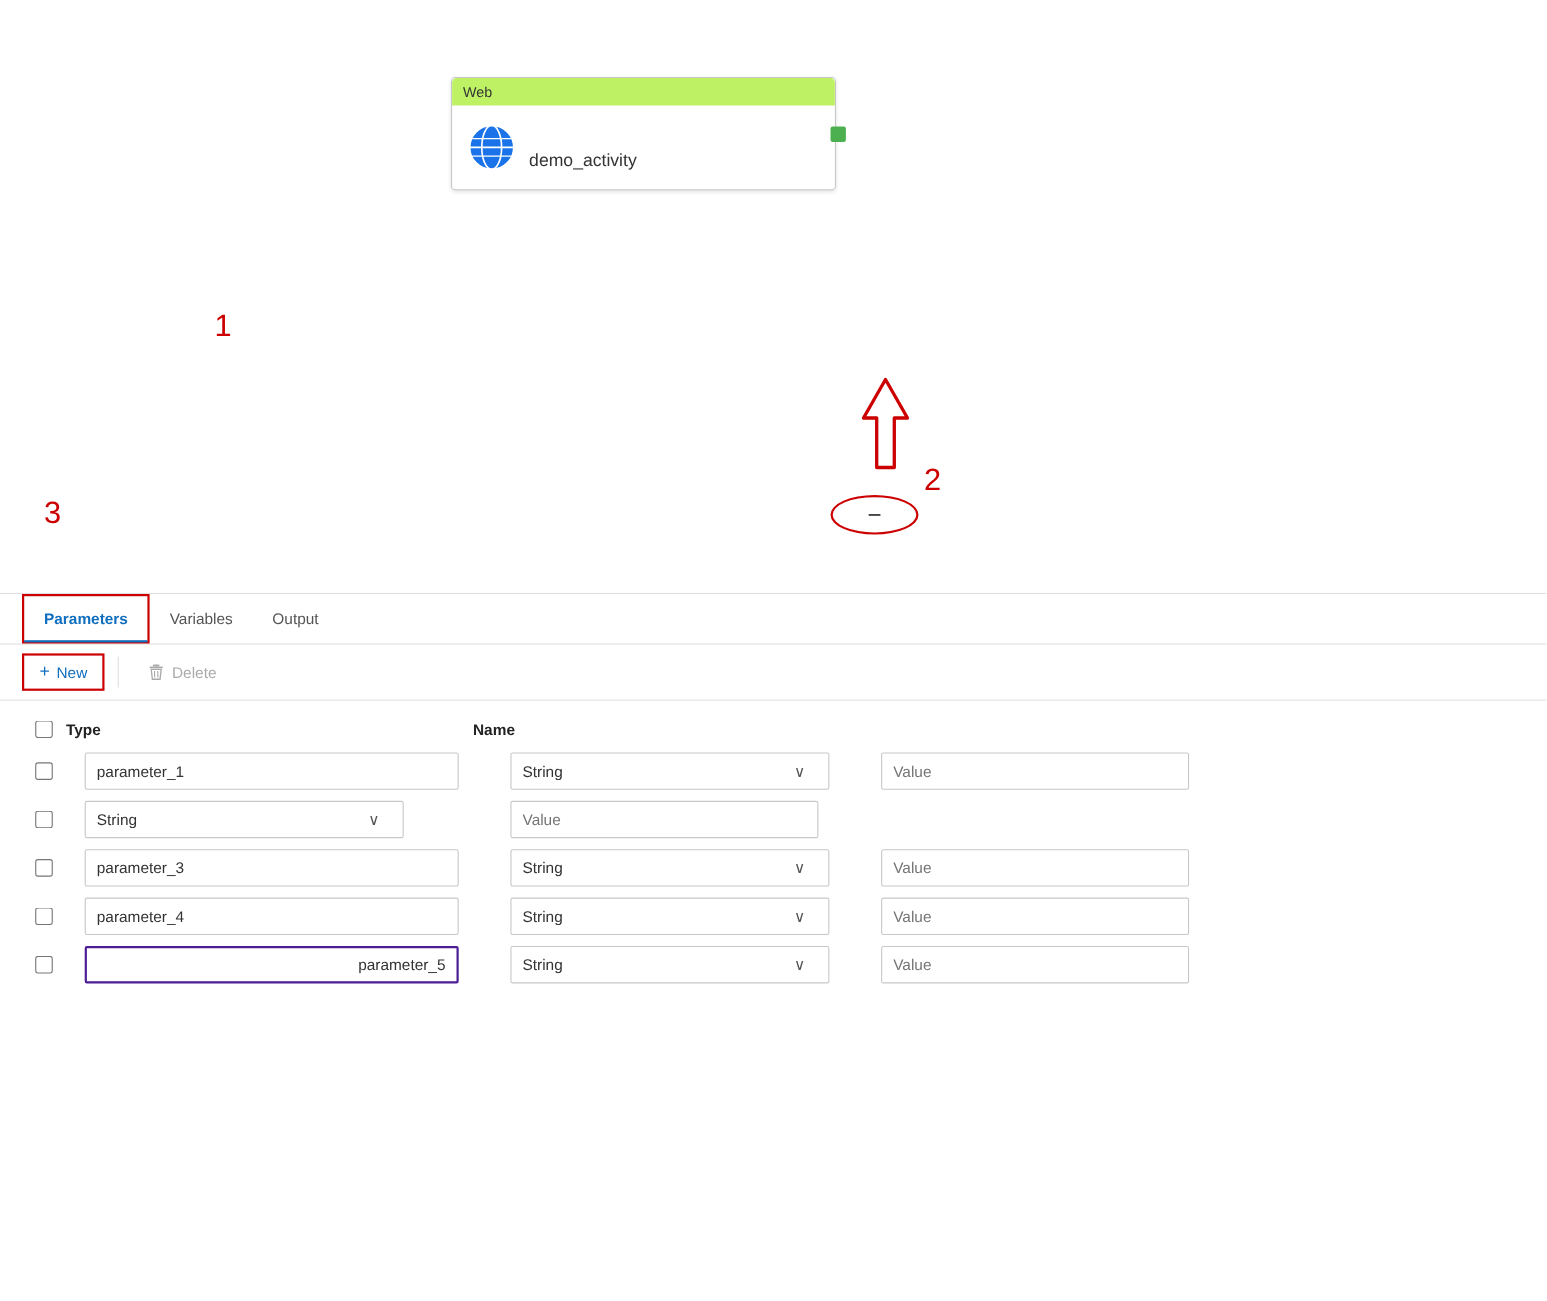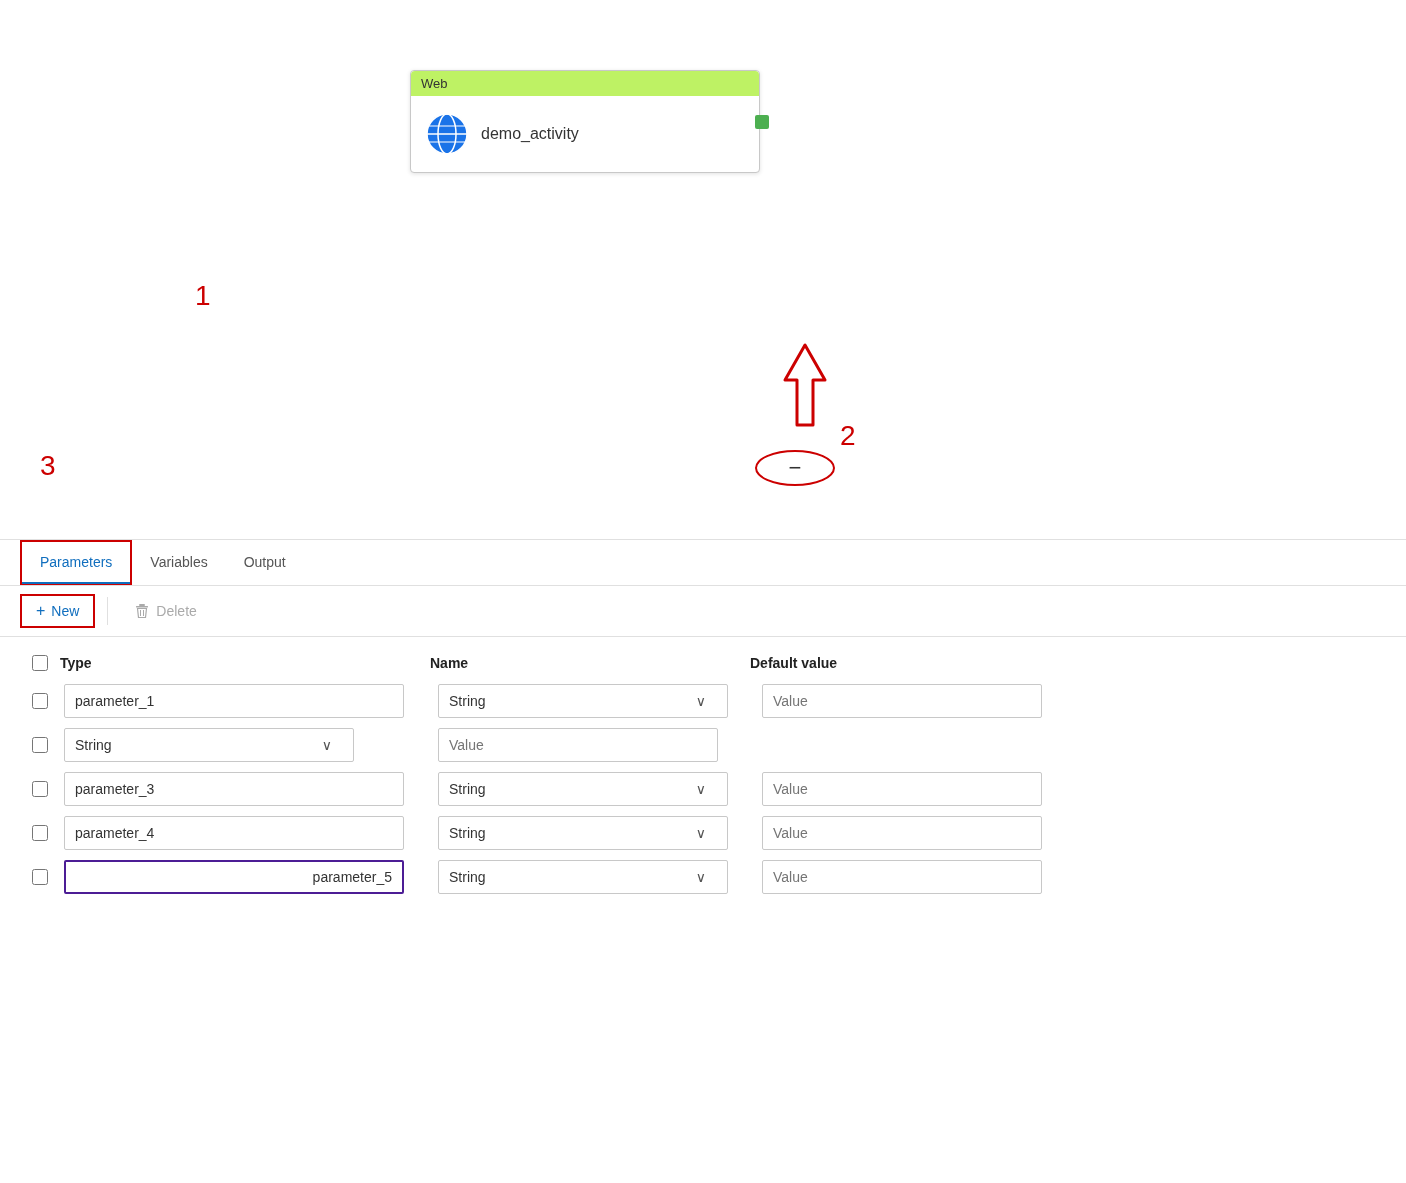--- a/index.html
+++ b/index.html
@@ -33,21 +33,21 @@
     }
     .activity-node-header {
       background: #bef264;
       padding: 5px 10px;
       font-size: 13px;
       color: #333;
       border-radius: 4px 4px 0 0;
     }
     .activity-node-body {
       display: flex;
-      align-items: center;
+      align-items: flex-end;
       padding: 16px 14px;
       gap: 12px;
     }
     .globe-icon {
       width: 44px;
       height: 44px;
     }
     .activity-name {
       font-size: 16px;
       color: #333;
@@ -132,21 +132,21 @@
       padding: 12px 18px;
       font-size: 14px;
       color: #555;
       cursor: pointer;
       border-bottom: 2px solid transparent;
       margin-bottom: -1px;
     }
     .tab-item.active {
       color: #106ebe;
       border-bottom: 2px solid #106ebe;
-      font-weight: 400;
+      font-weight: 700;
     }
     .tab-parameters-box {
       border: 2px solid #cc0000;
       padding: 0;
     }
 
     
     .toolbar {
       display: flex;
       align-items: center;
@@ -205,21 +205,21 @@
     .params-header .col-checkbox {
       display: flex;
       align-items: center;
       justify-content: center;
     }
     .params-row {
       display: grid;
       grid-template-columns: 40px 370px 320px 1fr;
       align-items: center;
       padding: 5px 0;
-      gap: 4px;
+      gap: 17px;
     }
     .row-checkbox {
       display: flex;
       align-items: center;
       justify-content: center;
     }
     input[type="checkbox"] {
       width: 16px;
       height: 16px;
       cursor: pointer;
@@ -350,21 +350,20 @@
   </div>
 
   <div class="params-table">
 
     <div class="params-header">
       <div class="col-checkbox">
         <input type="checkbox" style="">
       </div>
       <div>Type</div>
       <div>Name</div>
-      <div>Default value</div>
     </div>
 
     <div class="params-row">
       <div class="row-checkbox">
         <input type="checkbox" style="">
       </div>
       <div>
         <input type="text" class="param-name-input" value="parameter_1" style="">
       </div>
       <div>

